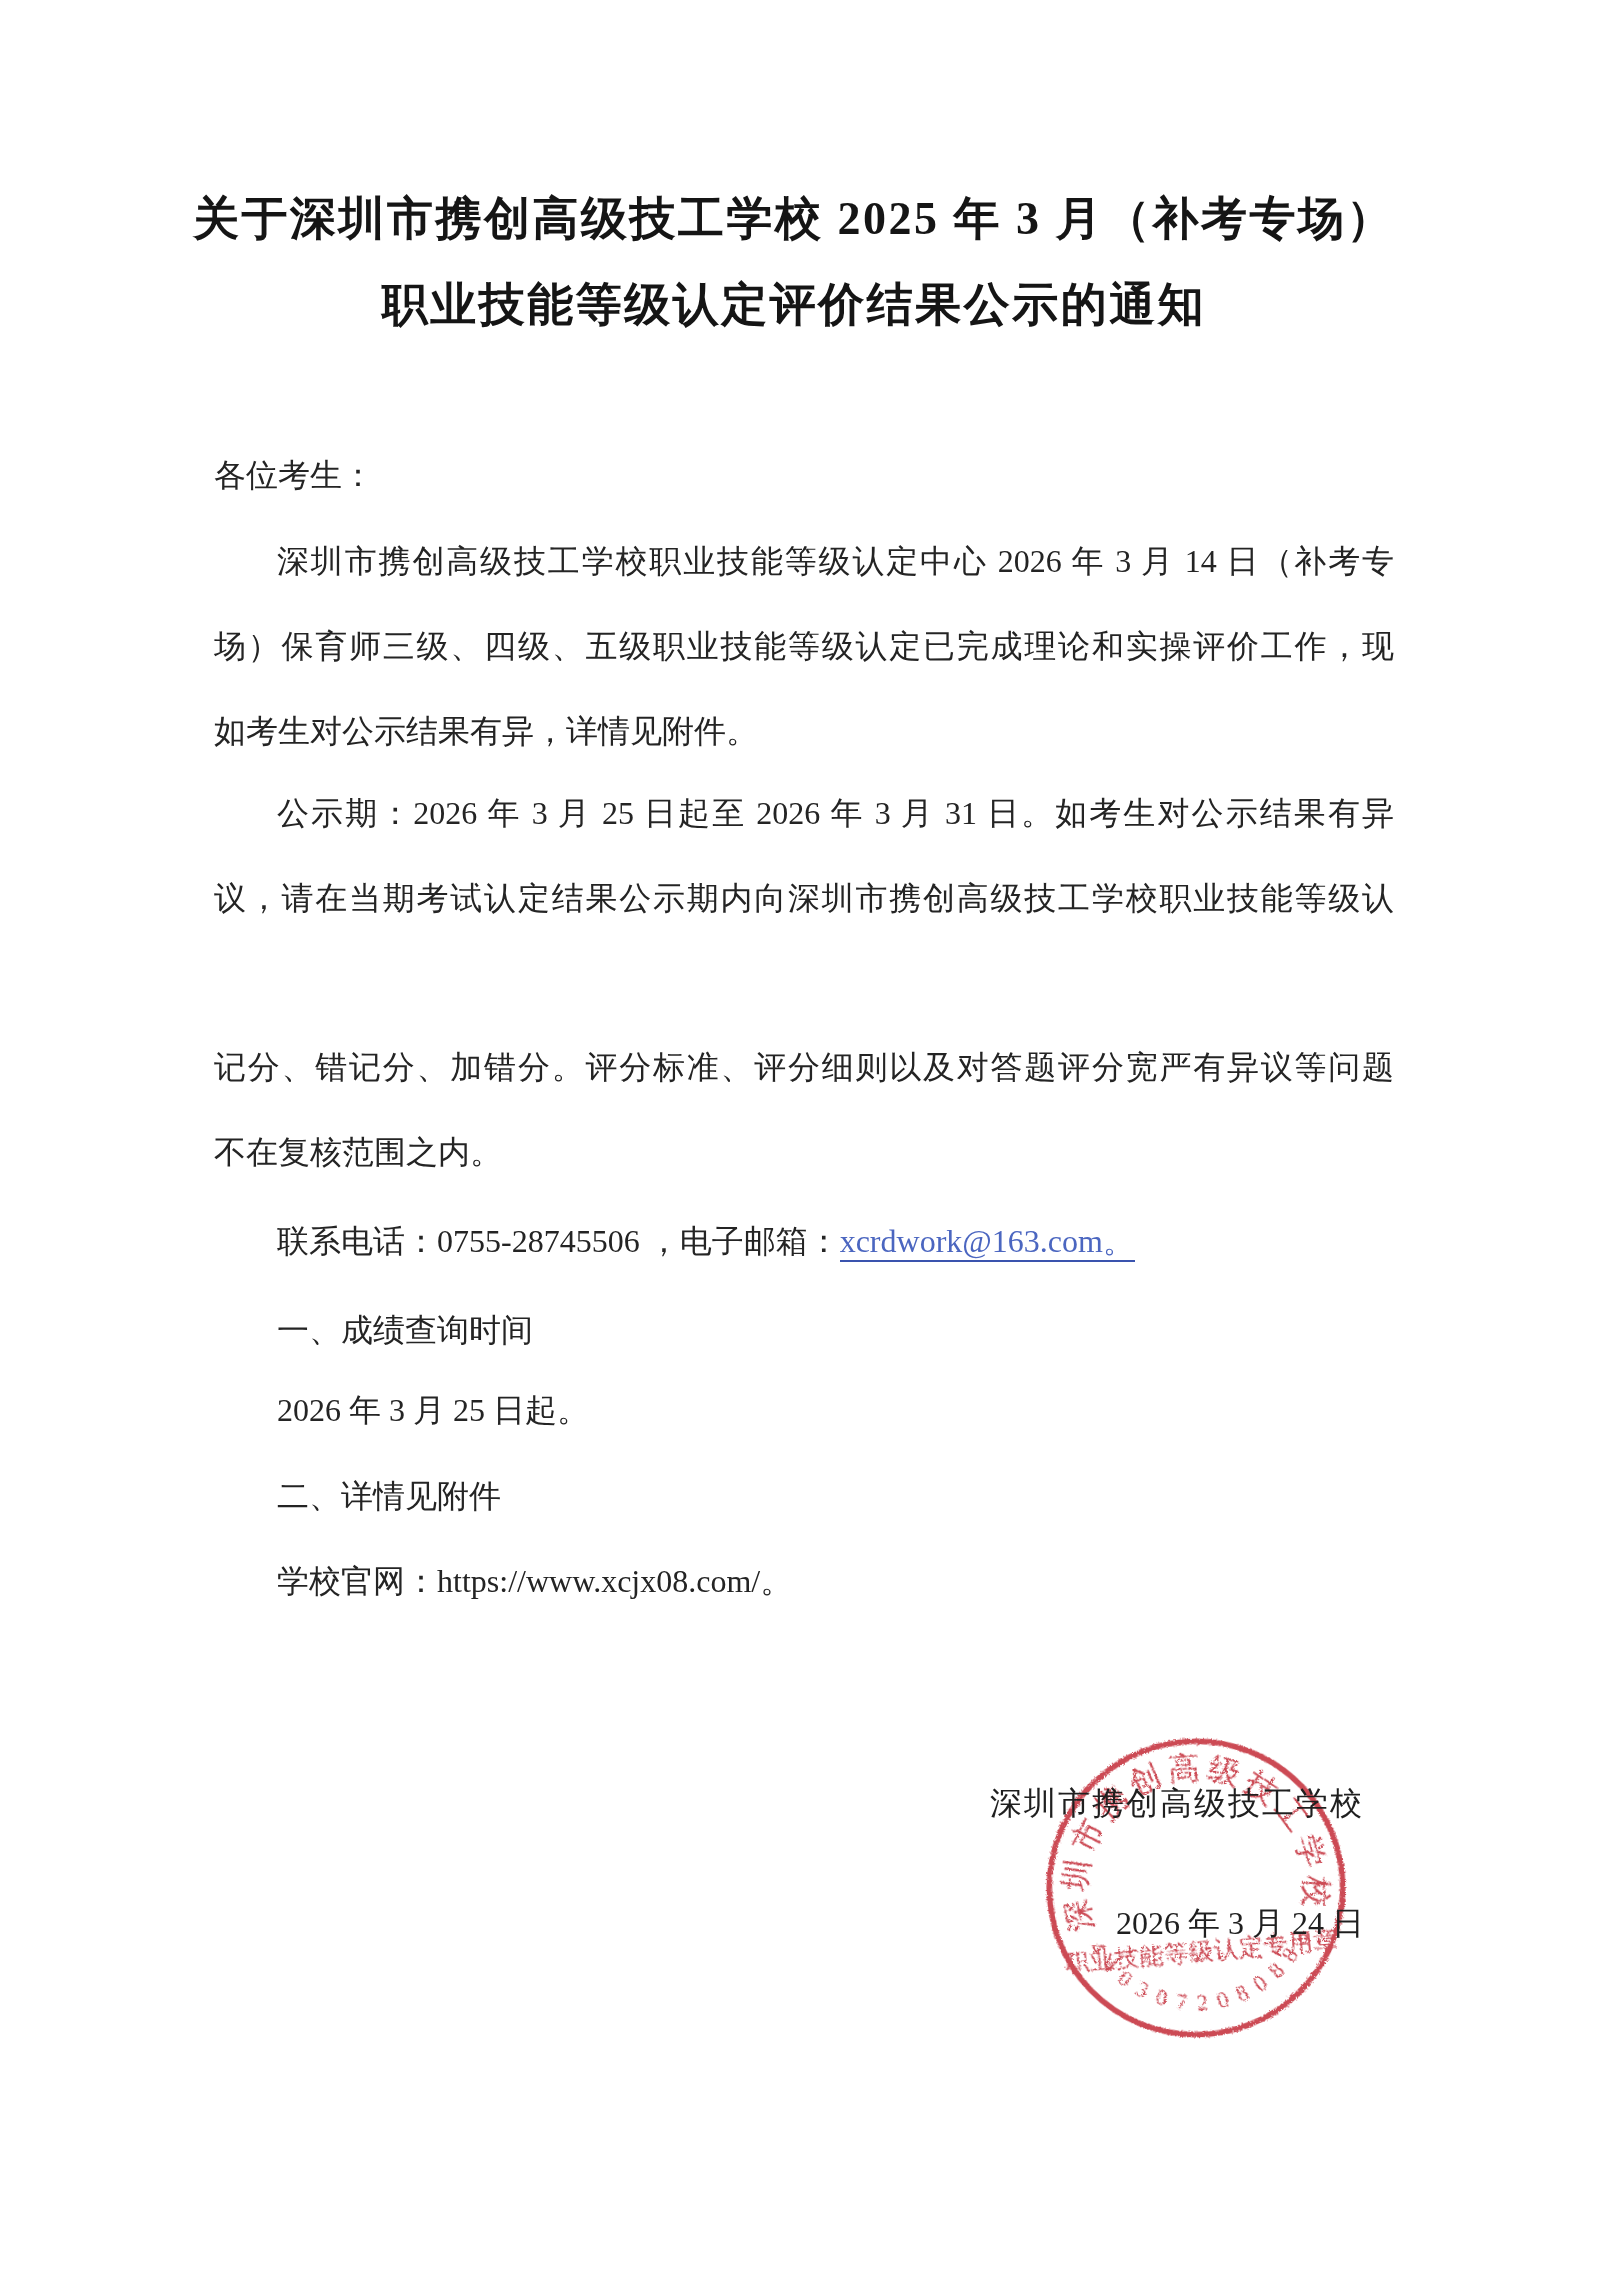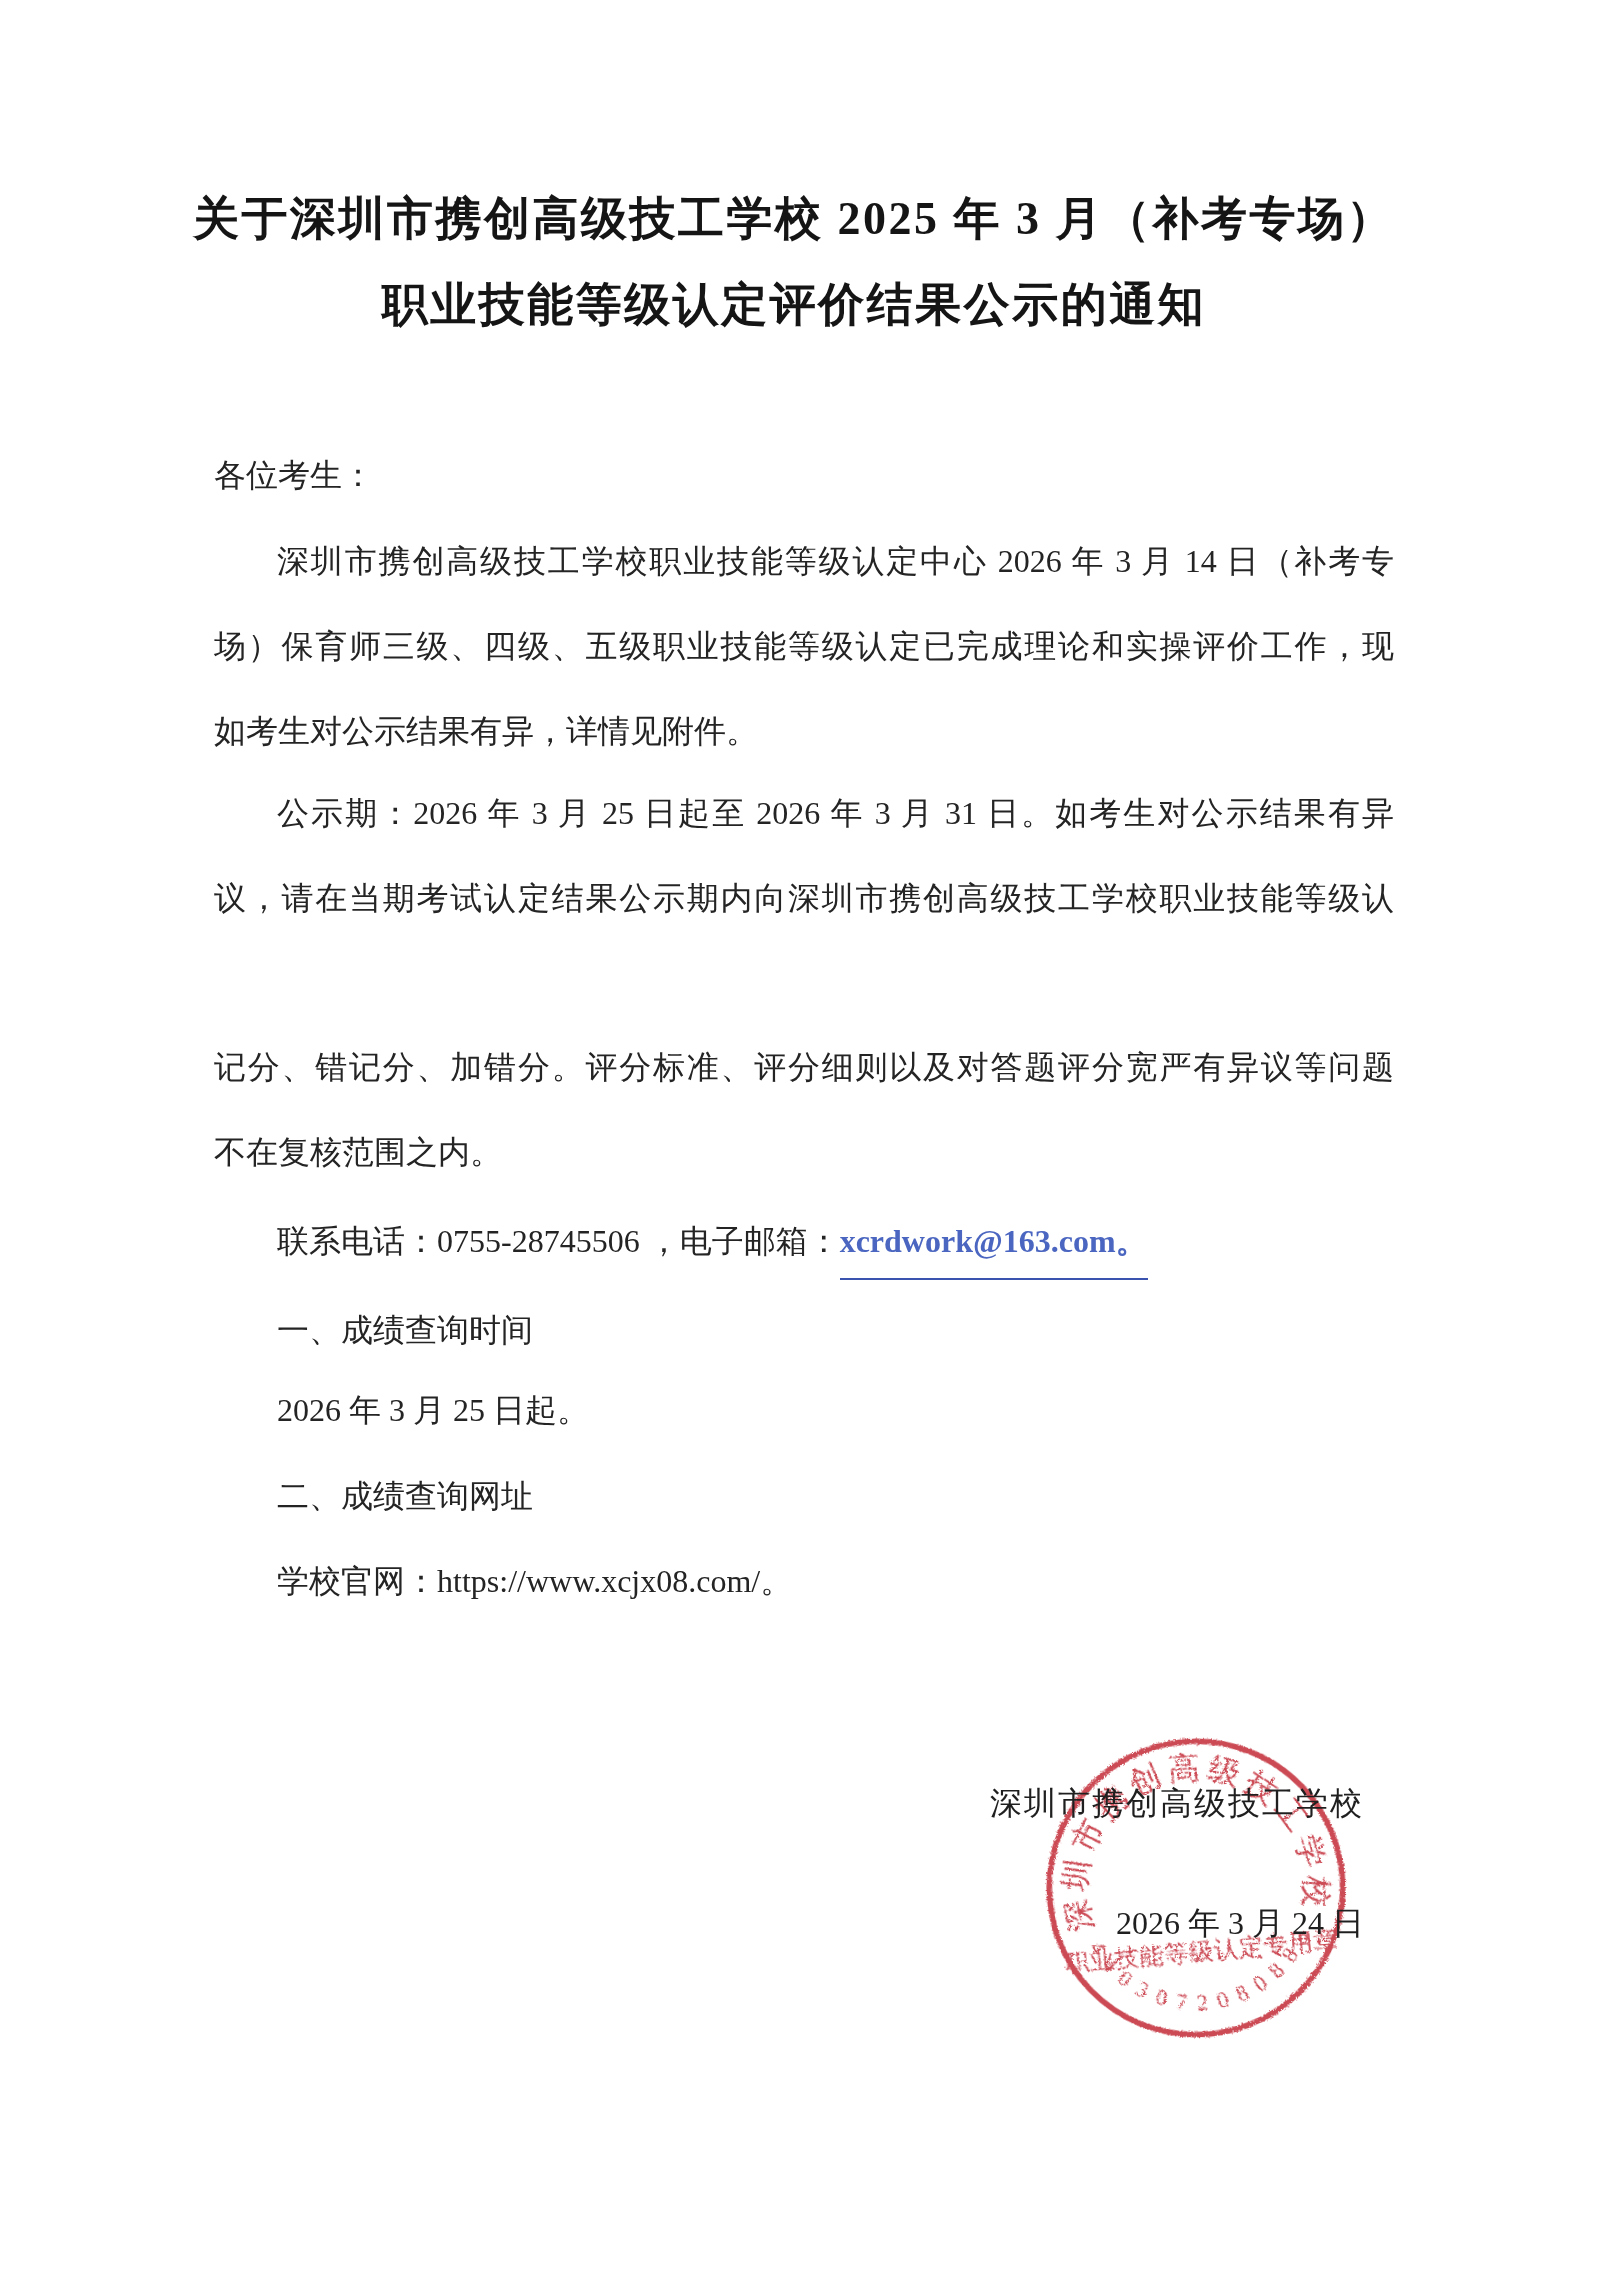--- a/index.html
+++ b/index.html
@@ -40,23 +40,22 @@
   .j {
     text-align: justify;
     text-align-last: justify;
     text-justify: inter-character;
   }
   .ind { text-indent: 63px; }
   .email-link {
     color: #4b66c0;
     text-decoration: none;
     border-bottom: 2.5px solid #3a53ae;
-    padding-bottom: 19px;
+    padding-bottom: 1px;
     cursor: pointer;
-    font-weight: bold;
   }
   .sig {
     position: absolute;
     left: 977px;
     width: 387px;
     text-align: right;
     font-size: 32px;
     line-height: 84px;
     height: 84px;
     color: #1f1f1f;
@@ -94,21 +93,21 @@
   <div class="line j" style="top:856px">议，请在当期考试认定结果公示期内向深圳市携创高级技工学校职业技能等级认</div>
   <div class="line j" style="top:1025px">记分、错记分、加错分。评分标准、评分细则以及对答题评分宽严有异议等问题</div>
   <div class="line" style="top:1110px">不在复核范围之内。</div>
 
   <div class="line ind" style="top:1199px">
     <span>联系电话：0755-28745506 ，电子邮箱：</span><a class="email-link">xcrdwork@163.com。</a>
   </div>
 
   <div class="line ind" style="top:1288px">一、成绩查询时间</div>
   <div class="line ind" style="top:1368px">2026 年 3 月 25 日起。</div>
-  <div class="line ind" style="top:1454px">二、成绩查询网址</div>
+  <div class="line ind" style="top:1454px">二、详情见附件</div>
 
   <div class="line ind" style="top:1539px">
     <span>学校官网：</span><span>https://www.xcjx08.com/。</span>
   </div>
 
   <svg class="stamp" viewBox="0 0 640 640" xmlns="http://www.w3.org/2000/svg">
     <defs>
       <filter id="rough">
         <feTurbulence type="fractalNoise" baseFrequency="0.9" numOctaves="2" result="n"></feTurbulence>
         <feDisplacementMap in="SourceGraphic" in2="n" scale="9"></feDisplacementMap>

